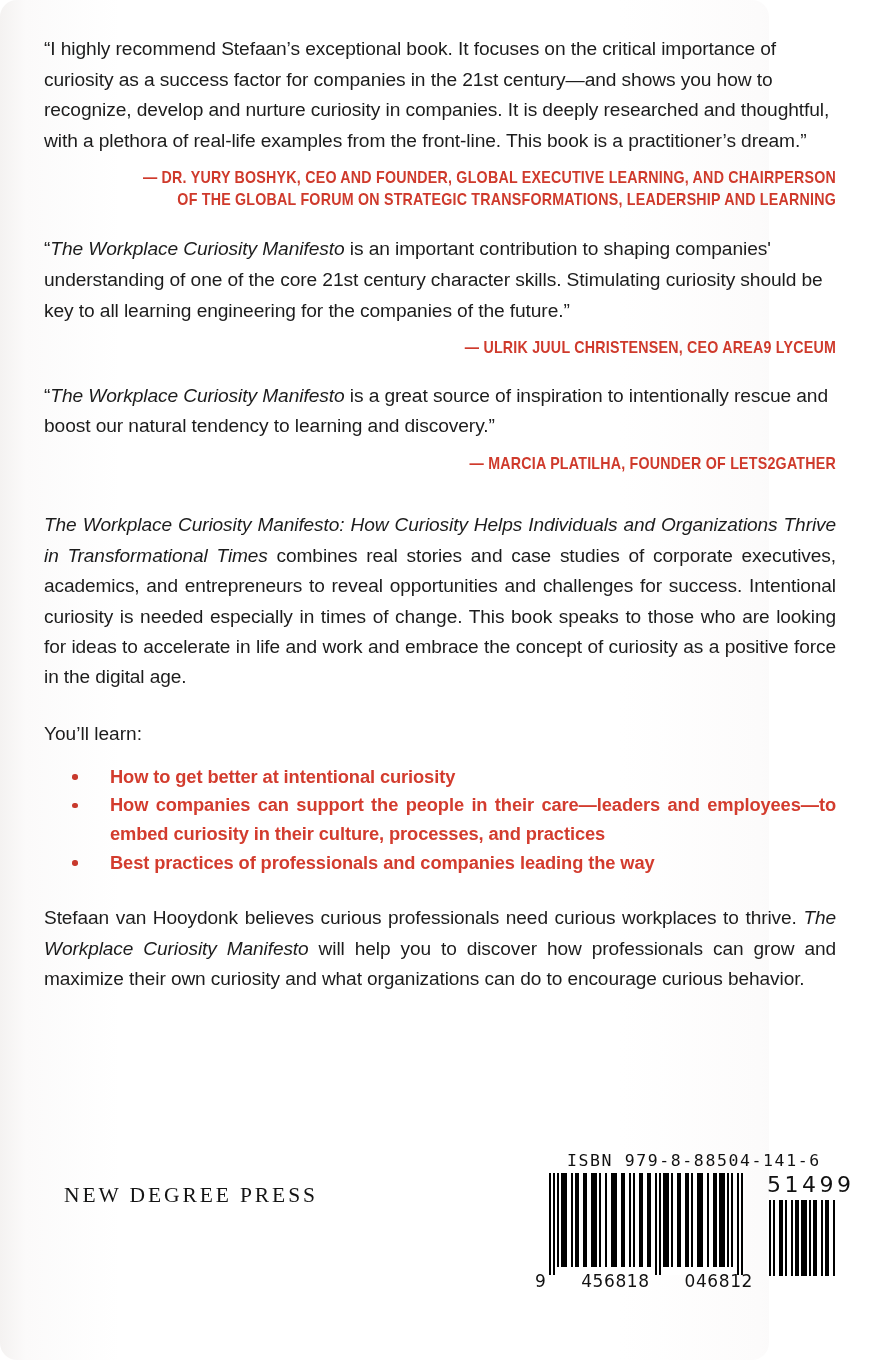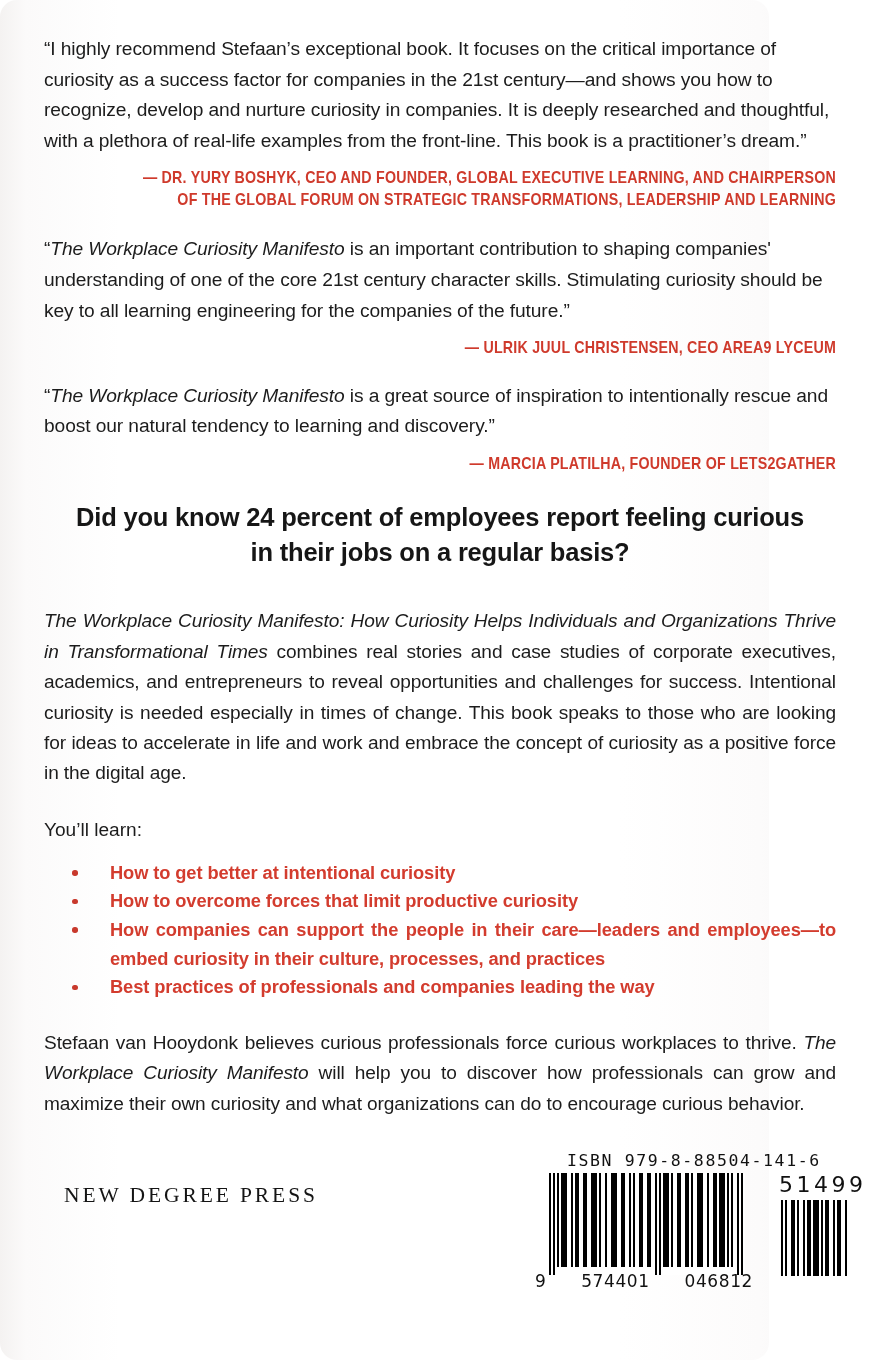--- a/index.html
+++ b/index.html
@@ -180,21 +180,21 @@
 
   .main-bars {
     position: absolute;
     left: 10px;
     top: 0;
     width: 204px;
     height: 102px;
   }
   .addon-block {
     position: absolute;
-    left: 248px;
+    left: 236px;
     top: 0;
     width: 70px;
   }
   .addon-digits {
     font-family: "DejaVu Sans", sans-serif;
     font-size: 22px;
     letter-spacing: 3.5px;
     color: #111;
     text-align: center;
     line-height: 24px;
@@ -239,34 +239,32 @@
       <p class="attrib">— ULRIK JUUL CHRISTENSEN, CEO AREA9 LYCEUM</p>
     </div>
 
     <div class="gap-b"></div>
 
     <div>
       <p class="quote"><span>“</span><em>The Workplace Curiosity Manifesto</em><span> is a great source of inspiration to intentionally rescue and boost our natural tendency to learning and discovery.”</span></p>
       <p class="attrib">— MARCIA PLATILHA, FOUNDER OF LETS2GATHER</p>
     </div>
 
-    <h1 class="headline">Did you know 24 percent of employees report feeling curious in their jobs on a regular basis?</h1>
 
     <p class="body-p"><em>The Workplace Curiosity Manifesto: How Curiosity Helps Individuals and Organizations Thrive in Transformational Times</em><span> combines real stories and case studies of corporate executives, academics, and entrepreneurs to reveal opportunities and challenges for success. Intentional curiosity is needed especially in times of change. This book speaks to those who are looking for ideas to accelerate in life and work and embrace the concept of curiosity as a positive force in the digital age.</span></p>
 
     <p class="youll">You’ll learn:</p>
 
     <ul class="learn">
       <li>How to get better at intentional curiosity</li>
-      <li>How to overcome forces that limit productive curiosity</li>
       <li class="wide">How companies can support the people in their care—leaders and employees—to embed curiosity in their culture, processes, and practices</li>
       <li>Best practices of professionals and companies leading the way</li>
     </ul>
 
-    <p class="closing"><span>Stefaan van Hooydonk believes curious professionals force curious workplaces to thrive. </span><em>The Workplace Curiosity Manifesto</em><span> will help you to discover how professionals can grow and maximize their own curiosity and what organizations can do to encourage curious behavior.</span></p>
+    <p class="closing"><span>Stefaan van Hooydonk believes curious professionals need curious workplaces to thrive. </span><em>The Workplace Curiosity Manifesto</em><span> will help you to discover how professionals can grow and maximize their own curiosity and what organizations can do to encourage curious behavior.</span></p>
 
   </div>
 
   <div class="footer">
 
     <div class="publisher">NEW DEGREE PRESS</div>
 
     <div class="barcode-zone">
 
       <div class="isbn-text">ISBN 979-8-88504-141-6</div>
@@ -310,21 +308,21 @@
               <rect x="186" y="0" width="2" height="94"></rect>
             <rect x="190" y="0" width="2" height="94"></rect>
 
             <rect x="196" y="0" width="2" height="102"></rect>
             <rect x="200" y="0" width="2" height="102"></rect>
           </g>
         </svg>
 
         <div class="ean-digits">
           <span>9</span>
-          <span>574401</span>
+          <span>456818</span>
           <span>046812</span>
         </div>
 
         <div class="addon-block">
           <div class="addon-digits">51499</div>
           <svg class="addon-bars" viewBox="0 0 70 76" preserveAspectRatio="none" shape-rendering="crispEdges">
             <rect x="0" y="0" width="70" height="76" fill="#ffffff"></rect>
             <g fill="#000000">
               <rect x="2" y="0" width="2" height="76"></rect>
               <rect x="6" y="0" width="2" height="76"></rect>

